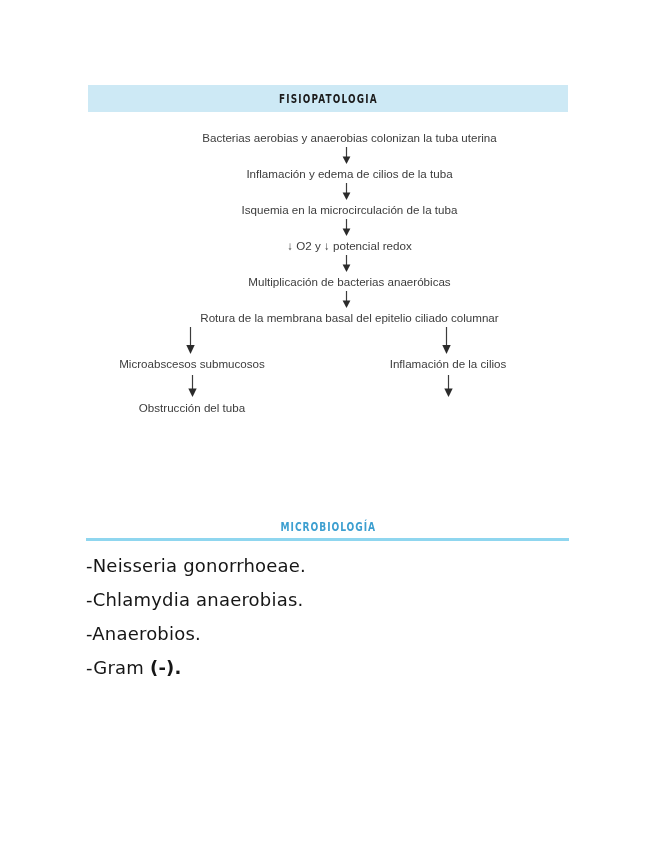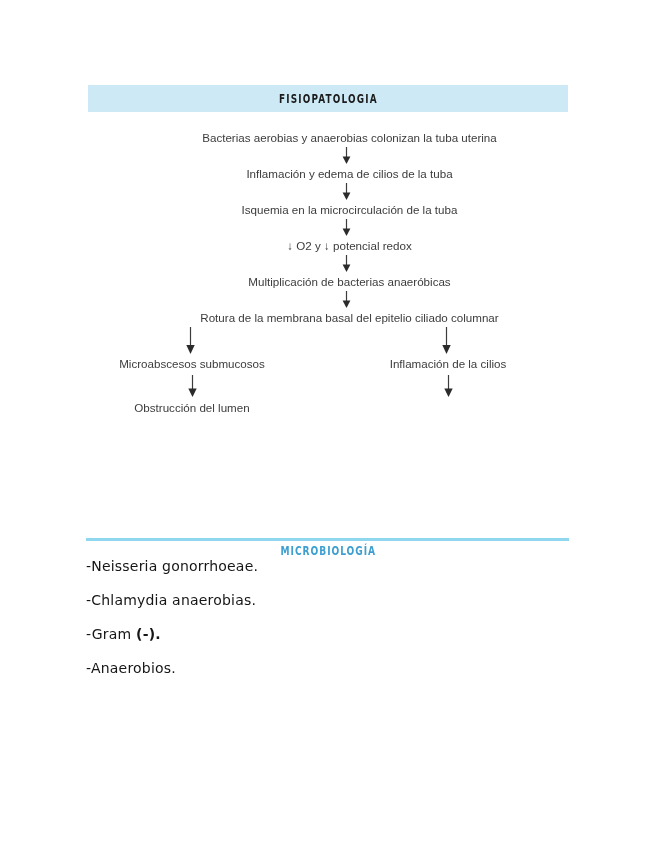--- a/index.html
+++ b/index.html
@@ -108,21 +108,20 @@
   }
   .branch-arrow-mid svg { display: block; }
 
   
   .micro-title {
     position: absolute;
     left: 88px;
     top: 517px;
     width: 480px;
     text-align: center;
-    margin-top: 24px;
   }
   .micro-title-text {
     font-family: "DejaVu Sans Condensed", "Liberation Sans Narrow", "Liberation Sans", sans-serif;
     font-size: 11.5px;
     font-weight: bold;
     color: #3d9fd0;
     letter-spacing: 1.1px;
     transform: scaleX(0.88);
     transform-origin: center;
     display: inline-block;
@@ -138,21 +137,21 @@
   }
 
   .micro-list {
     position: absolute;
     left: 86px;
     top: 549px;
     width: 480px;
   }
   .micro-item {
     font-family: "DejaVu Sans", sans-serif;
-    font-size: 14px;
+    font-size: 18px;
     color: #161616;
     letter-spacing: 0.2px;
     height: 34px;
     line-height: 34px;
     white-space: nowrap;
   }
   .micro-item .emph {
     font-weight: bold;
   }
 </style>
@@ -227,21 +226,21 @@
     <div class="branch-cols" style="height:66px;">
 
       <div class="branch-col left">
         <div class="flow-row">Microabscesos submucosos</div>
         <div class="branch-arrow-mid">
           <svg width="13" height="24" viewBox="0 0 13 24">
               <line x1="6.5" y1="1" x2="6.5" y2="16" stroke="#3c3c3c" stroke-width="1.2"></line>
               <polygon points="2.3,14.5 10.7,14.5 6.5,23" fill="#2b2b2b"></polygon>
             </svg>
         </div>
-        <div class="flow-row">Obstrucción del lumen</div>
+        <div class="flow-row">Obstrucción del tuba</div>
       </div>
 
       <div class="branch-col right">
         <div class="flow-row">Inflamación de la cilios</div>
         <div class="branch-arrow-mid">
           <svg width="13" height="24" viewBox="0 0 13 24">
               <line x1="6.5" y1="1" x2="6.5" y2="16" stroke="#3c3c3c" stroke-width="1.2"></line>
               <polygon points="2.3,14.5 10.7,14.5 6.5,23" fill="#2b2b2b"></polygon>
             </svg>
         </div>
@@ -256,20 +255,20 @@
   <div class="micro-rule"></div>
 
   <div class="micro-list">
     <div class="micro-item">
       <span>-Neisseria gonorrhoeae.</span>
     </div>
     <div class="micro-item">
       <span>-Chlamydia anaerobias.</span>
     </div>
     <div class="micro-item">
+      <span>-Anaerobios.</span>
+    </div>
+    <div class="micro-item">
       <span>-Gram </span><span class="emph">(-).</span>
     </div>
-    <div class="micro-item">
-      <span>-Anaerobios.</span>
-    </div>
   </div>
 
 </div>
 
 </body></html>

